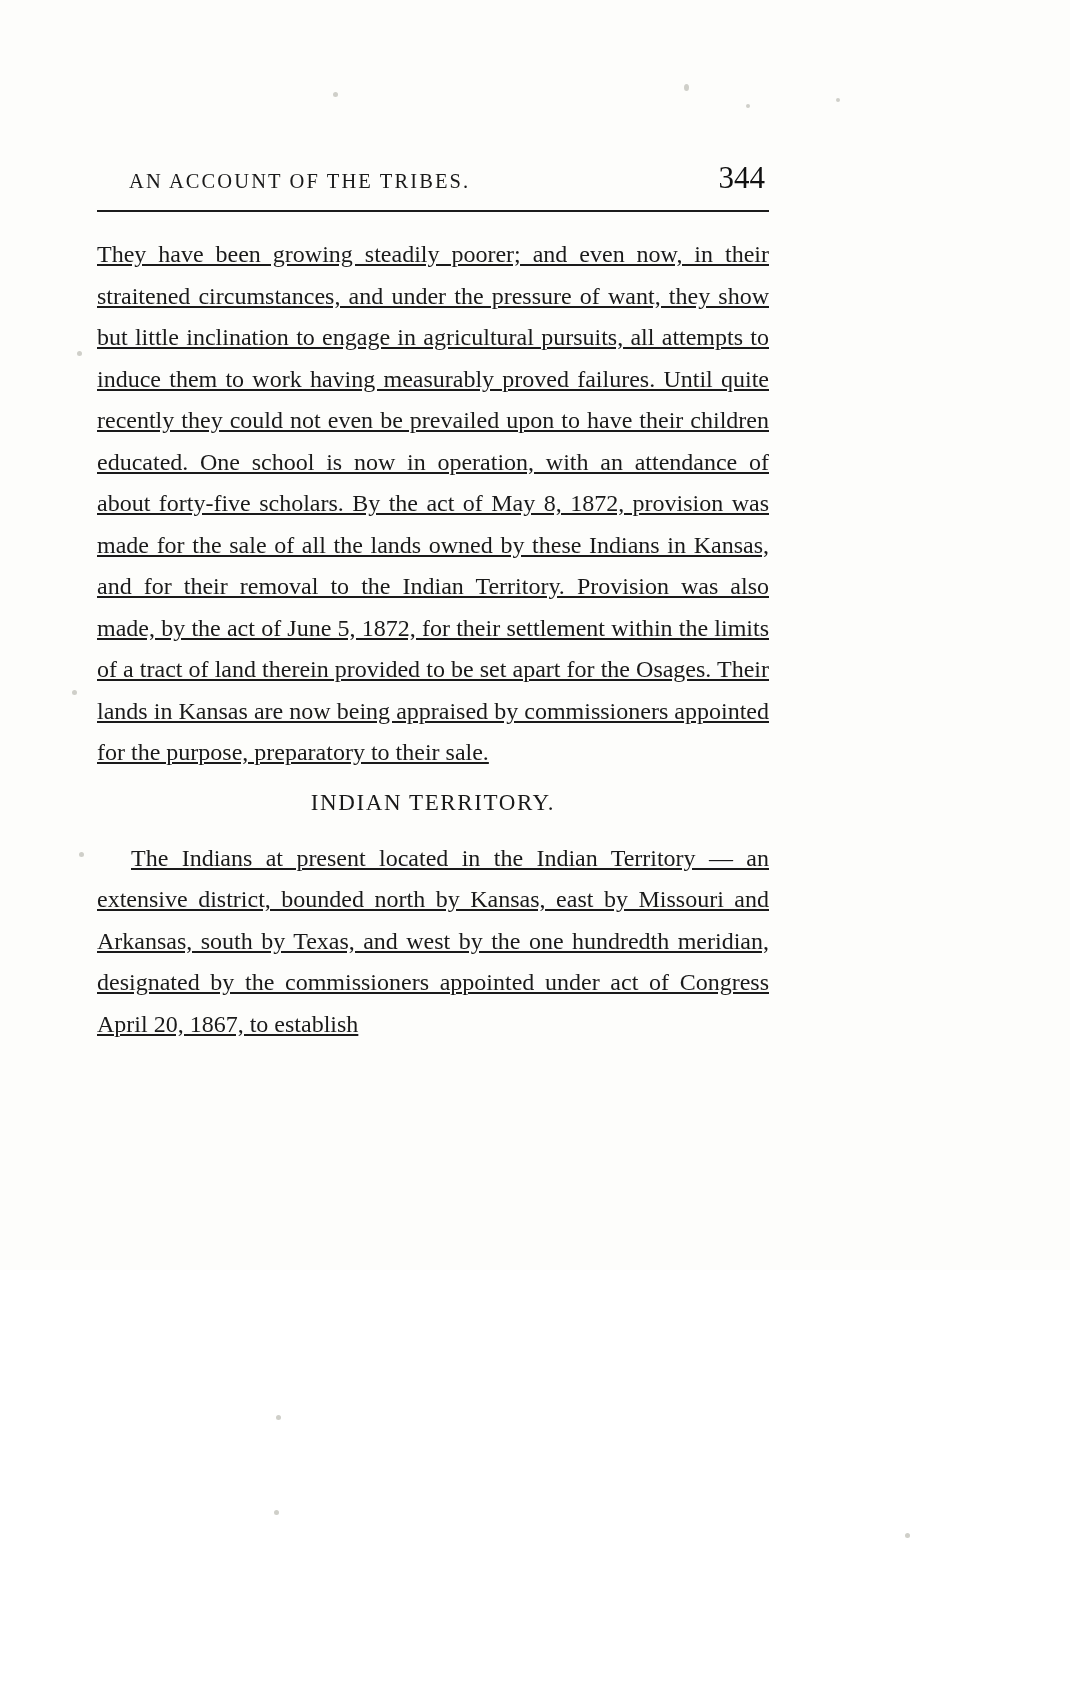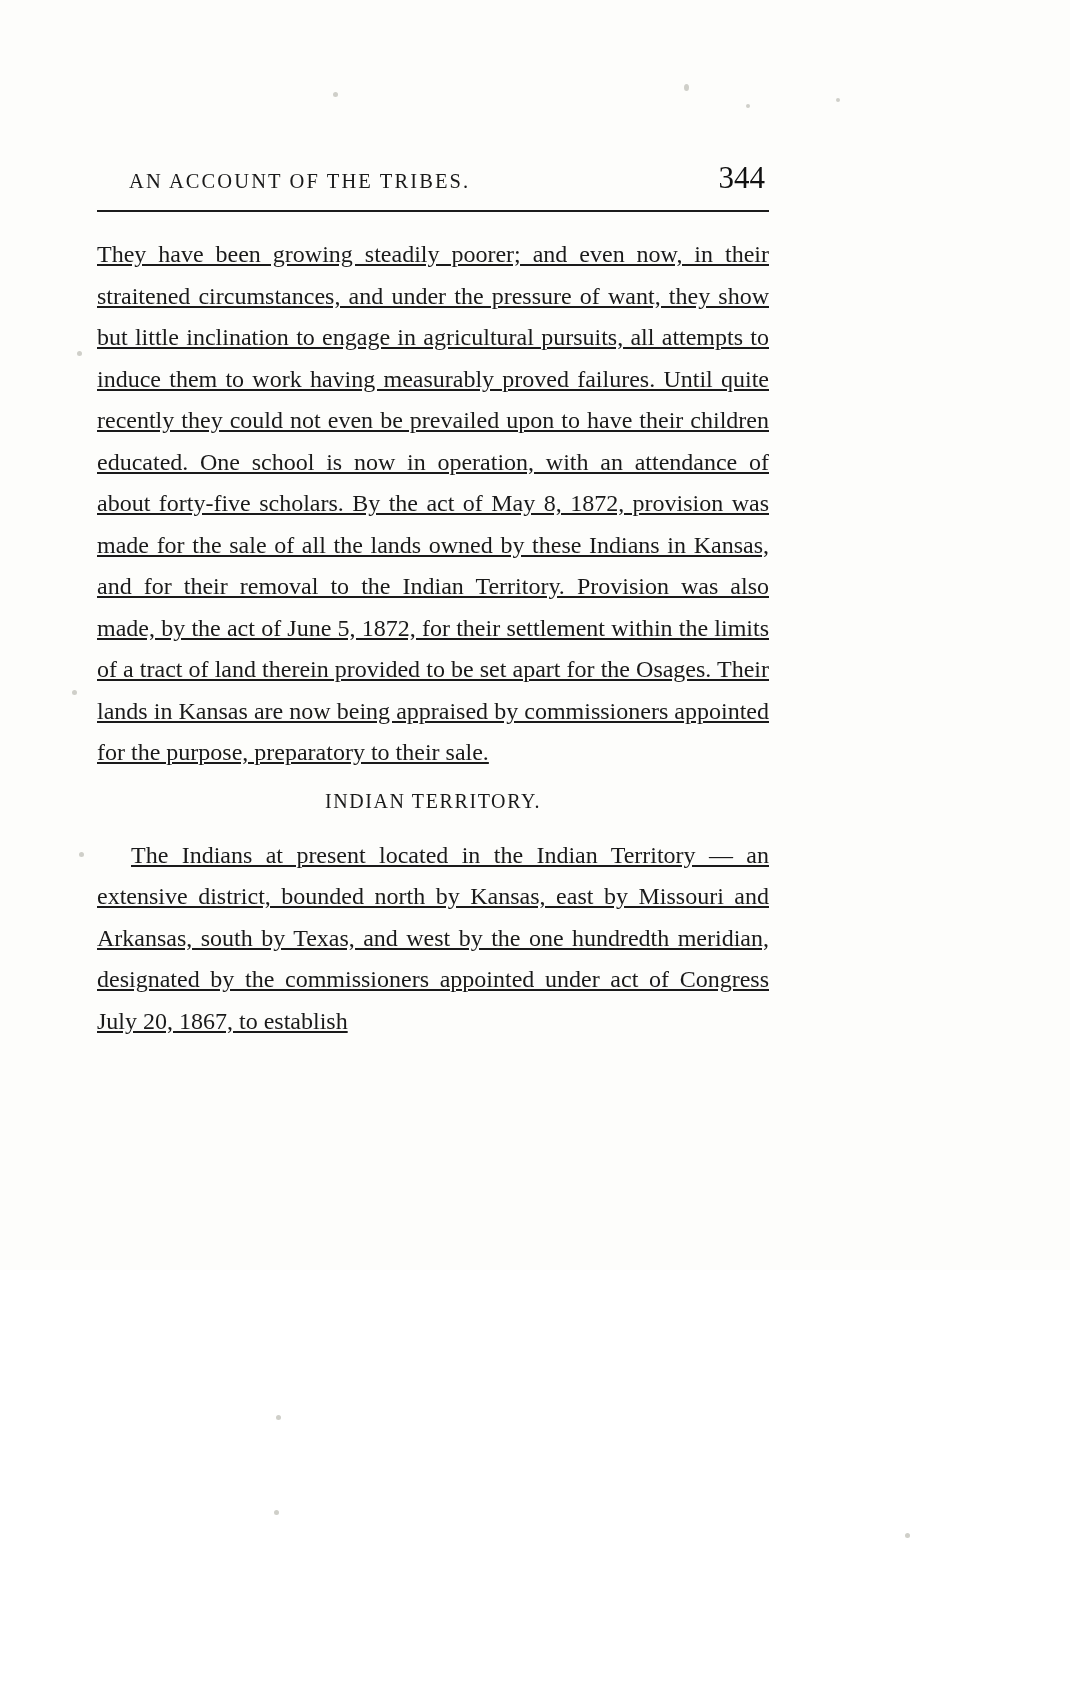--- a/index.html
+++ b/index.html
@@ -70,21 +70,21 @@
   .body-block p {
     margin: 0;
   }
   .para-indent {
     text-indent: 34px;
   }
   .section-head {
     margin-top: 16px;
     margin-bottom: 10px;
     text-align: center;
-    font-size: 20px;
+    font-size: 23px;
     letter-spacing: 1.6px;
     color: #1a1a1a;
   }
   
   .speck {
     position: absolute;
     background: #cfcfc9;
     border-radius: 50%;
   }
 </style>
@@ -113,17 +113,17 @@
 
     <div class="rule"></div>
 
     <div class="body-block">
       <p>They have been growing steadily poorer; and even now, in their straitened circumstances, and under the pressure of want, they show but little inclination to engage in agricultural pursuits, all attempts to induce them to work having measurably proved failures.  Until quite recently they could not even be prevailed upon to have their children educated.  One school is now in operation, with an attendance of about forty-five scholars.  By the act of May 8, 1872, provision was made for the sale of all the lands owned by these Indians in Kansas, and for their removal to the Indian Territory.  Provision was also made, by the act of June 5, 1872, for their settlement within the limits of a tract of land therein provided to be set apart for the Osages.  Their lands in Kansas are now being appraised by commissioners appointed for the purpose, preparatory to their sale.</p>
     </div>
 
     <div class="section-head">INDIAN TERRITORY.</div>
 
     <div class="body-block">
-      <p class="para-indent">The Indians at present located in the Indian Territory — an extensive district, bounded north by Kansas, east by Missouri and Arkansas, south by Texas, and west by the one hundredth meridian, designated by the commissioners appointed under act of Congress July 20, 1867, to establish</p>
+      <p class="para-indent">The Indians at present located in the Indian Territory — an extensive district, bounded north by Kansas, east by Missouri and Arkansas, south by Texas, and west by the one hundredth meridian, designated by the commissioners appointed under act of Congress April 20, 1867, to establish</p>
     </div>
 
   </div>
 </div>
 
 </body></html>

